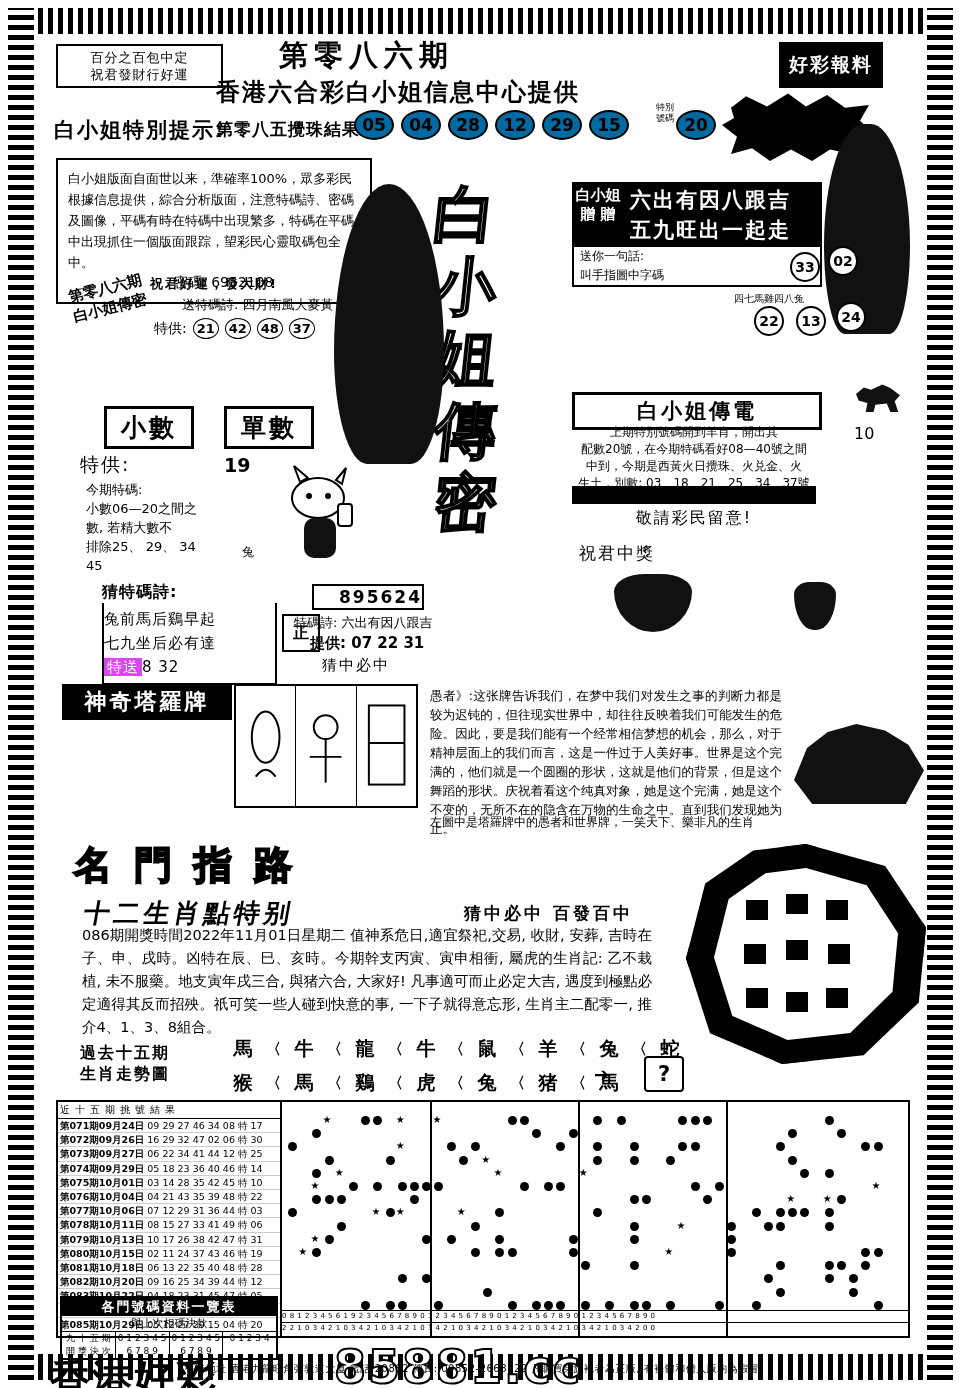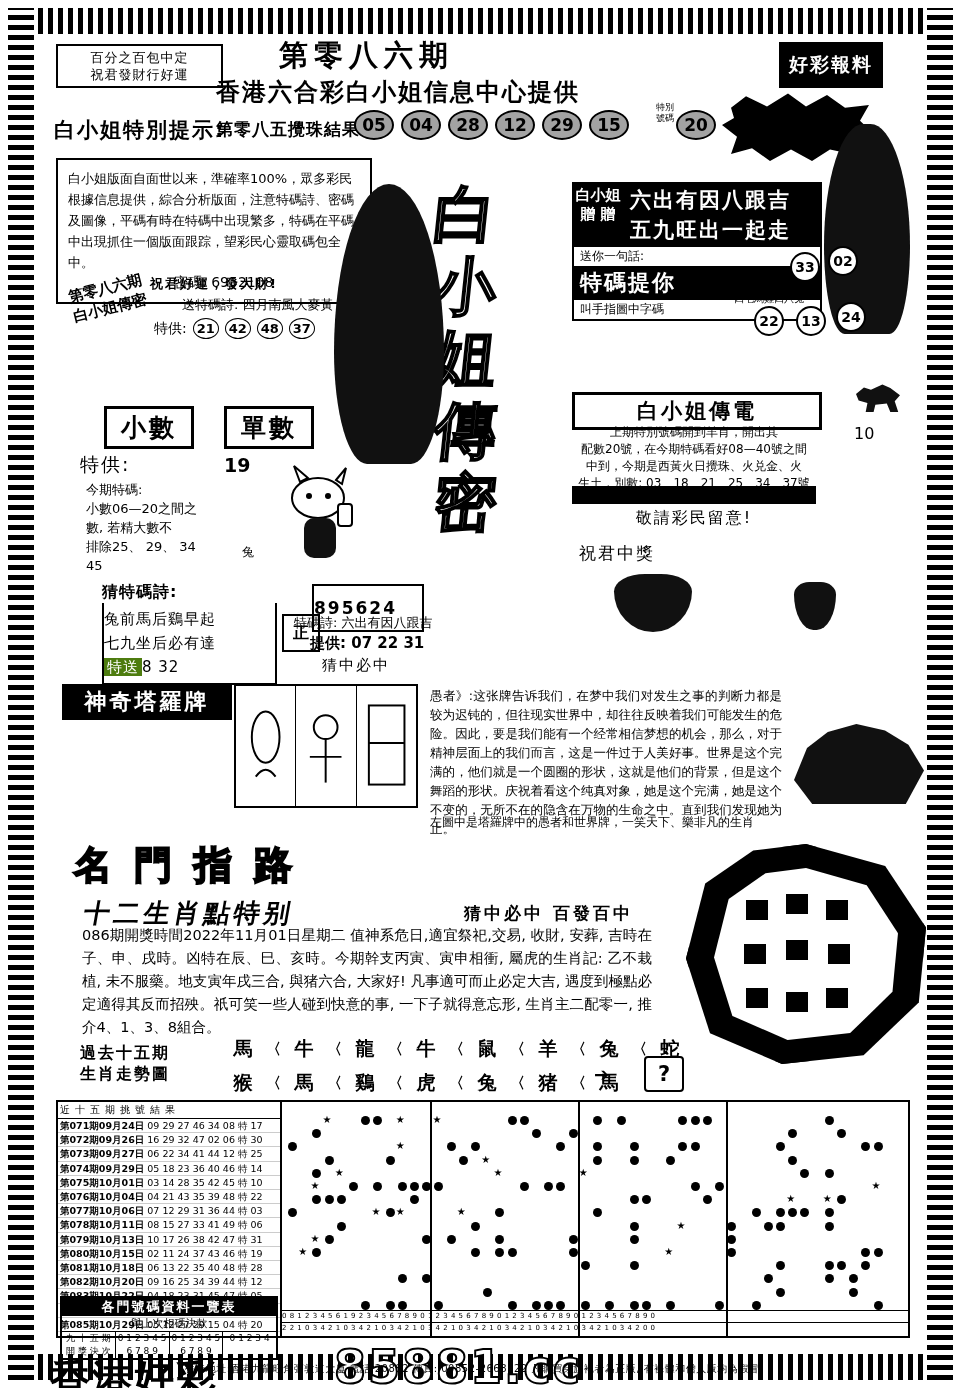--- a/index.html
+++ b/index.html
@@ -16,21 +16,21 @@
 
   .content{position:absolute;left:34px;top:34px;width:893px;height:1320px;}
 
   
   .hdr-note{position:absolute;left:22px;top:10px;width:155px;border:2px solid #000;padding:3px 4px;font-size:13px;line-height:17px;text-align:center;letter-spacing:1px;}
   .hdr-title{position:absolute;left:245px;top:2px;font-size:29px;font-weight:bold;letter-spacing:6px;}
   .hdr-sub{position:absolute;left:182px;top:42px;font-size:24px;font-weight:bold;letter-spacing:2px;}
   .hdr-tip{position:absolute;left:20px;top:82px;font-size:21px;font-weight:bold;letter-spacing:2px;}
   .hdr-res-label{position:absolute;left:182px;top:84px;font-size:17px;font-weight:bold;letter-spacing:1px;}
   .balls{position:absolute;left:320px;top:76px;display:flex;gap:7px;align-items:center;}
-  .ball{width:36px;height:26px;border-radius:50%;border:2px solid #000;display:flex;align-items:center;justify-content:center;font-size:17px;font-weight:bold;background:#a3a3a3;}
+  .ball{width:36px;height:26px;border-radius:50%;border:2px solid #000;display:flex;align-items:center;justify-content:center;font-size:17px;font-weight:bold;background:#0369a1;}
   .special-label{position:absolute;left:620px;top:68px;font-size:9px;line-height:11px;text-align:center;width:22px;}
   .starburst{position:absolute;left:688px;top:58px;width:150px;height:72px;background:#000;clip-path:polygon(6% 22%,16% 6%,30% 20%,44% 2%,56% 20%,70% 4%,82% 22%,98% 18%,92% 40%,100% 56%,86% 66%,90% 88%,72% 80%,60% 96%,46% 80%,32% 96%,20% 78%,6% 86%,10% 62%,0% 46%,8% 36%);}
   .nice-box{position:absolute;left:745px;top:8px;width:104px;height:46px;background:#000;display:flex;align-items:center;justify-content:center;}
   .nice-box span{color:#fff;font-size:19px;font-weight:bold;letter-spacing:2px;}
 
   
   .intro{position:absolute;left:22px;top:124px;width:292px;border:2px solid #000;padding:8px 10px;font-size:13px;line-height:21px;}
   .intro .wish{text-align:center;font-weight:bold;letter-spacing:2px;}
   .mima{position:absolute;left:140px;top:240px;font-size:14px;}
   .songma{position:absolute;left:148px;top:262px;font-size:13px;}
@@ -74,23 +74,23 @@
   .tg-19{position:absolute;left:190px;top:420px;font-size:19px;font-weight:bold;}
   .tg-body{position:absolute;left:52px;top:446px;width:170px;font-size:13px;line-height:19px;}
 
   .rabbit{position:absolute;left:230px;top:430px;width:110px;height:110px;}
   .rab-label{position:absolute;left:208px;top:510px;font-size:12px;}
 
   
   .guess-box{position:absolute;left:68px;top:548px;width:175px;}
   .guess-title{font-size:16px;font-weight:bold;letter-spacing:1px;}
   .guess-in{border:2px solid #000;border-top:none;padding:4px 0;font-size:15px;line-height:24px;letter-spacing:1px;}
-  .guess-hl{background:#4d7c0f;color:#fff;padding:0 3px;}
-
-  .num895{position:absolute;left:278px;top:550px;width:108px;border:2px solid #000;text-align:left;font-size:17px;font-weight:bold;letter-spacing:2px;padding:12px 0;}
+  .guess-hl{background:#d946ef;color:#fff;padding:0 3px;}
+
+  .num895{position:absolute;left:278px;top:550px;width:108px;border:2px solid #000;text-align:right;font-size:17px;font-weight:bold;letter-spacing:2px;padding:1px 0;}
   .tsm{position:absolute;left:260px;top:580px;font-size:13px;}
   .tsm2{position:absolute;left:276px;top:600px;font-size:15px;font-weight:bold;}
   .tsm3{position:absolute;left:288px;top:622px;font-size:15px;letter-spacing:2px;}
   .stamp{position:absolute;left:248px;top:580px;width:34px;height:34px;border:2px solid #000;display:flex;align-items:center;justify-content:center;font-size:16px;font-weight:bold;}
 
   .pot{position:absolute;background:#111;}
   .pot1{left:580px;top:540px;width:78px;height:58px;border-radius:40% 40% 50% 50%/30% 30% 70% 70%;}
   .pot2{left:760px;top:548px;width:42px;height:48px;border-radius:36% 36% 46% 46%/26% 26% 74% 74%;}
 
   
@@ -219,21 +219,20 @@
     </div>
     <div class="lady lady1"></div>
     <div class="lady lady2"></div>
 
     <div class="rt-box">
       <div style="margin-left:50px;">
         <div class="rt-line1">六出有因八跟吉</div>
         <div class="rt-line2">五九旺出一起走</div>
       </div>
       <div class="rt-small">送你一句話:</div>
-      <div class="rt-tema">特碼提你</div>
       <div class="rt-small">叫手指圖中字碼</div>
     </div>
     <div class="rt-left-label" style="white-space:pre-line;">白小姐
 贈 贈</div>
     <div class="circ" style="left:756px;top:218px;">33</div>
     <div class="circ" style="left:794px;top:212px;">02</div>
     <div class="circ" style="left:720px;top:272px;">22</div>
     <div class="circ" style="left:762px;top:272px;">13</div>
     <div class="circ" style="left:802px;top:268px;">24</div>
     <div style="position:absolute;left:700px;top:258px;font-size:10px;">四七馬雞四八兔</div>

